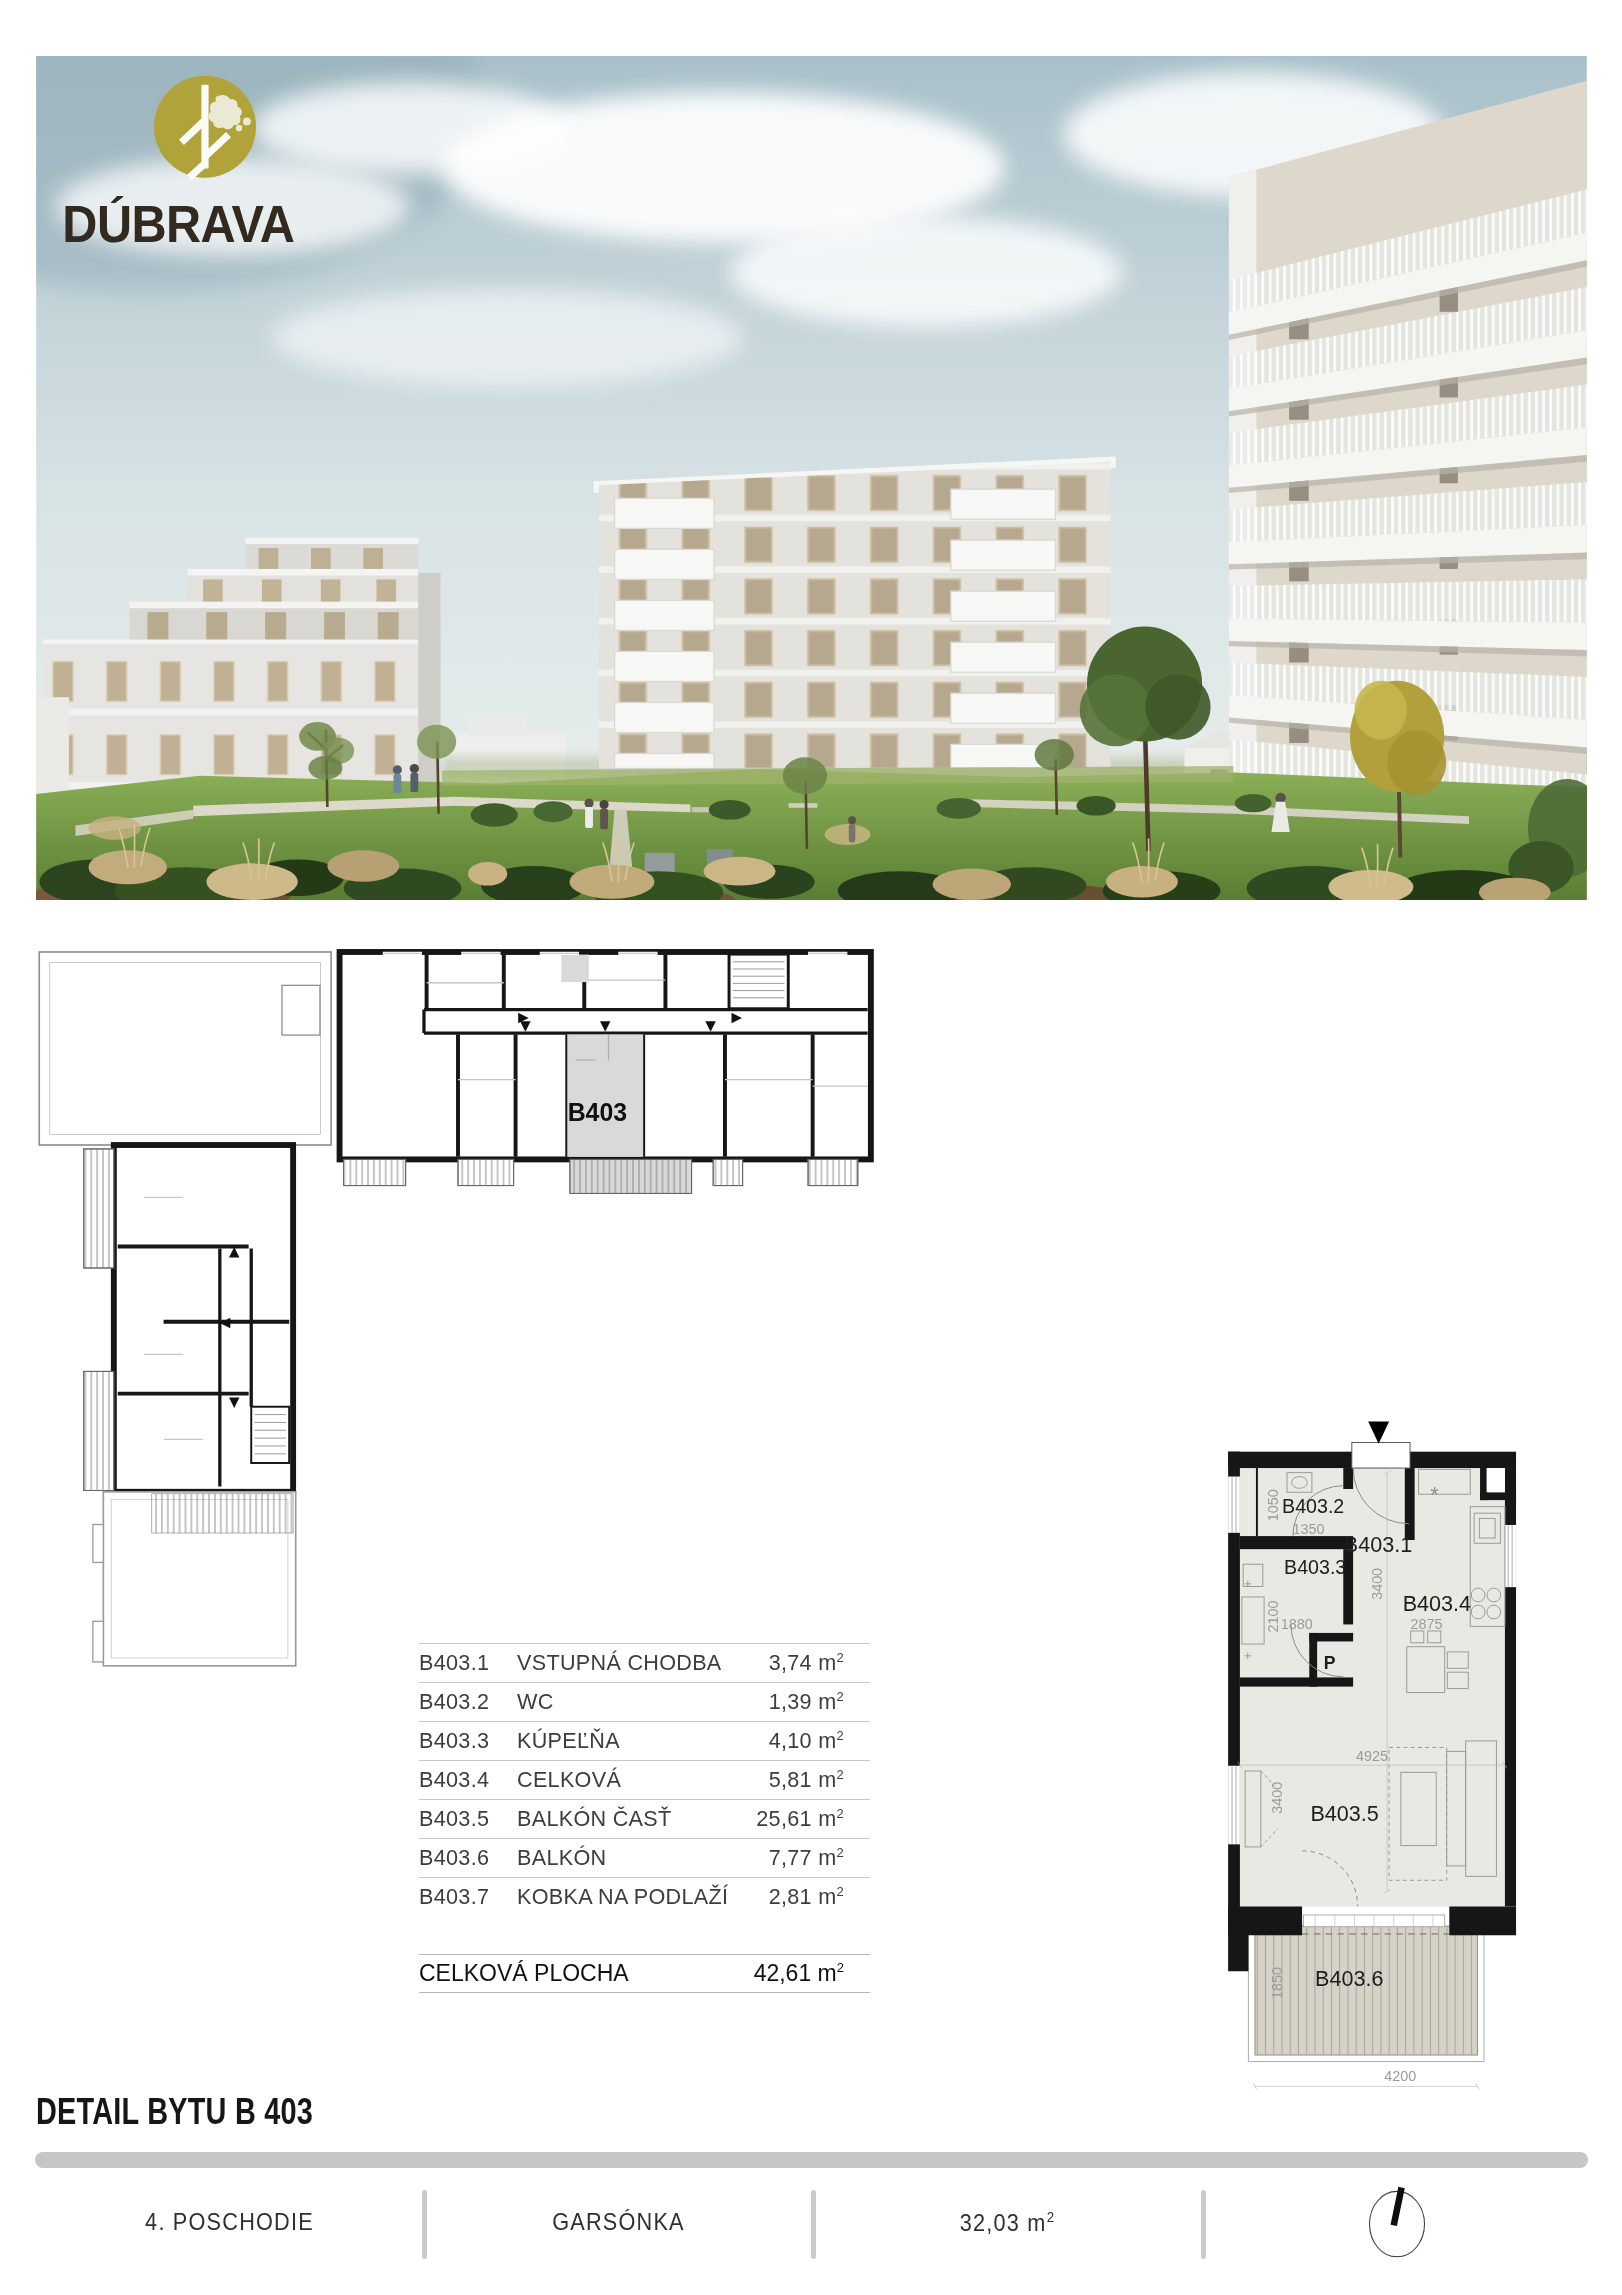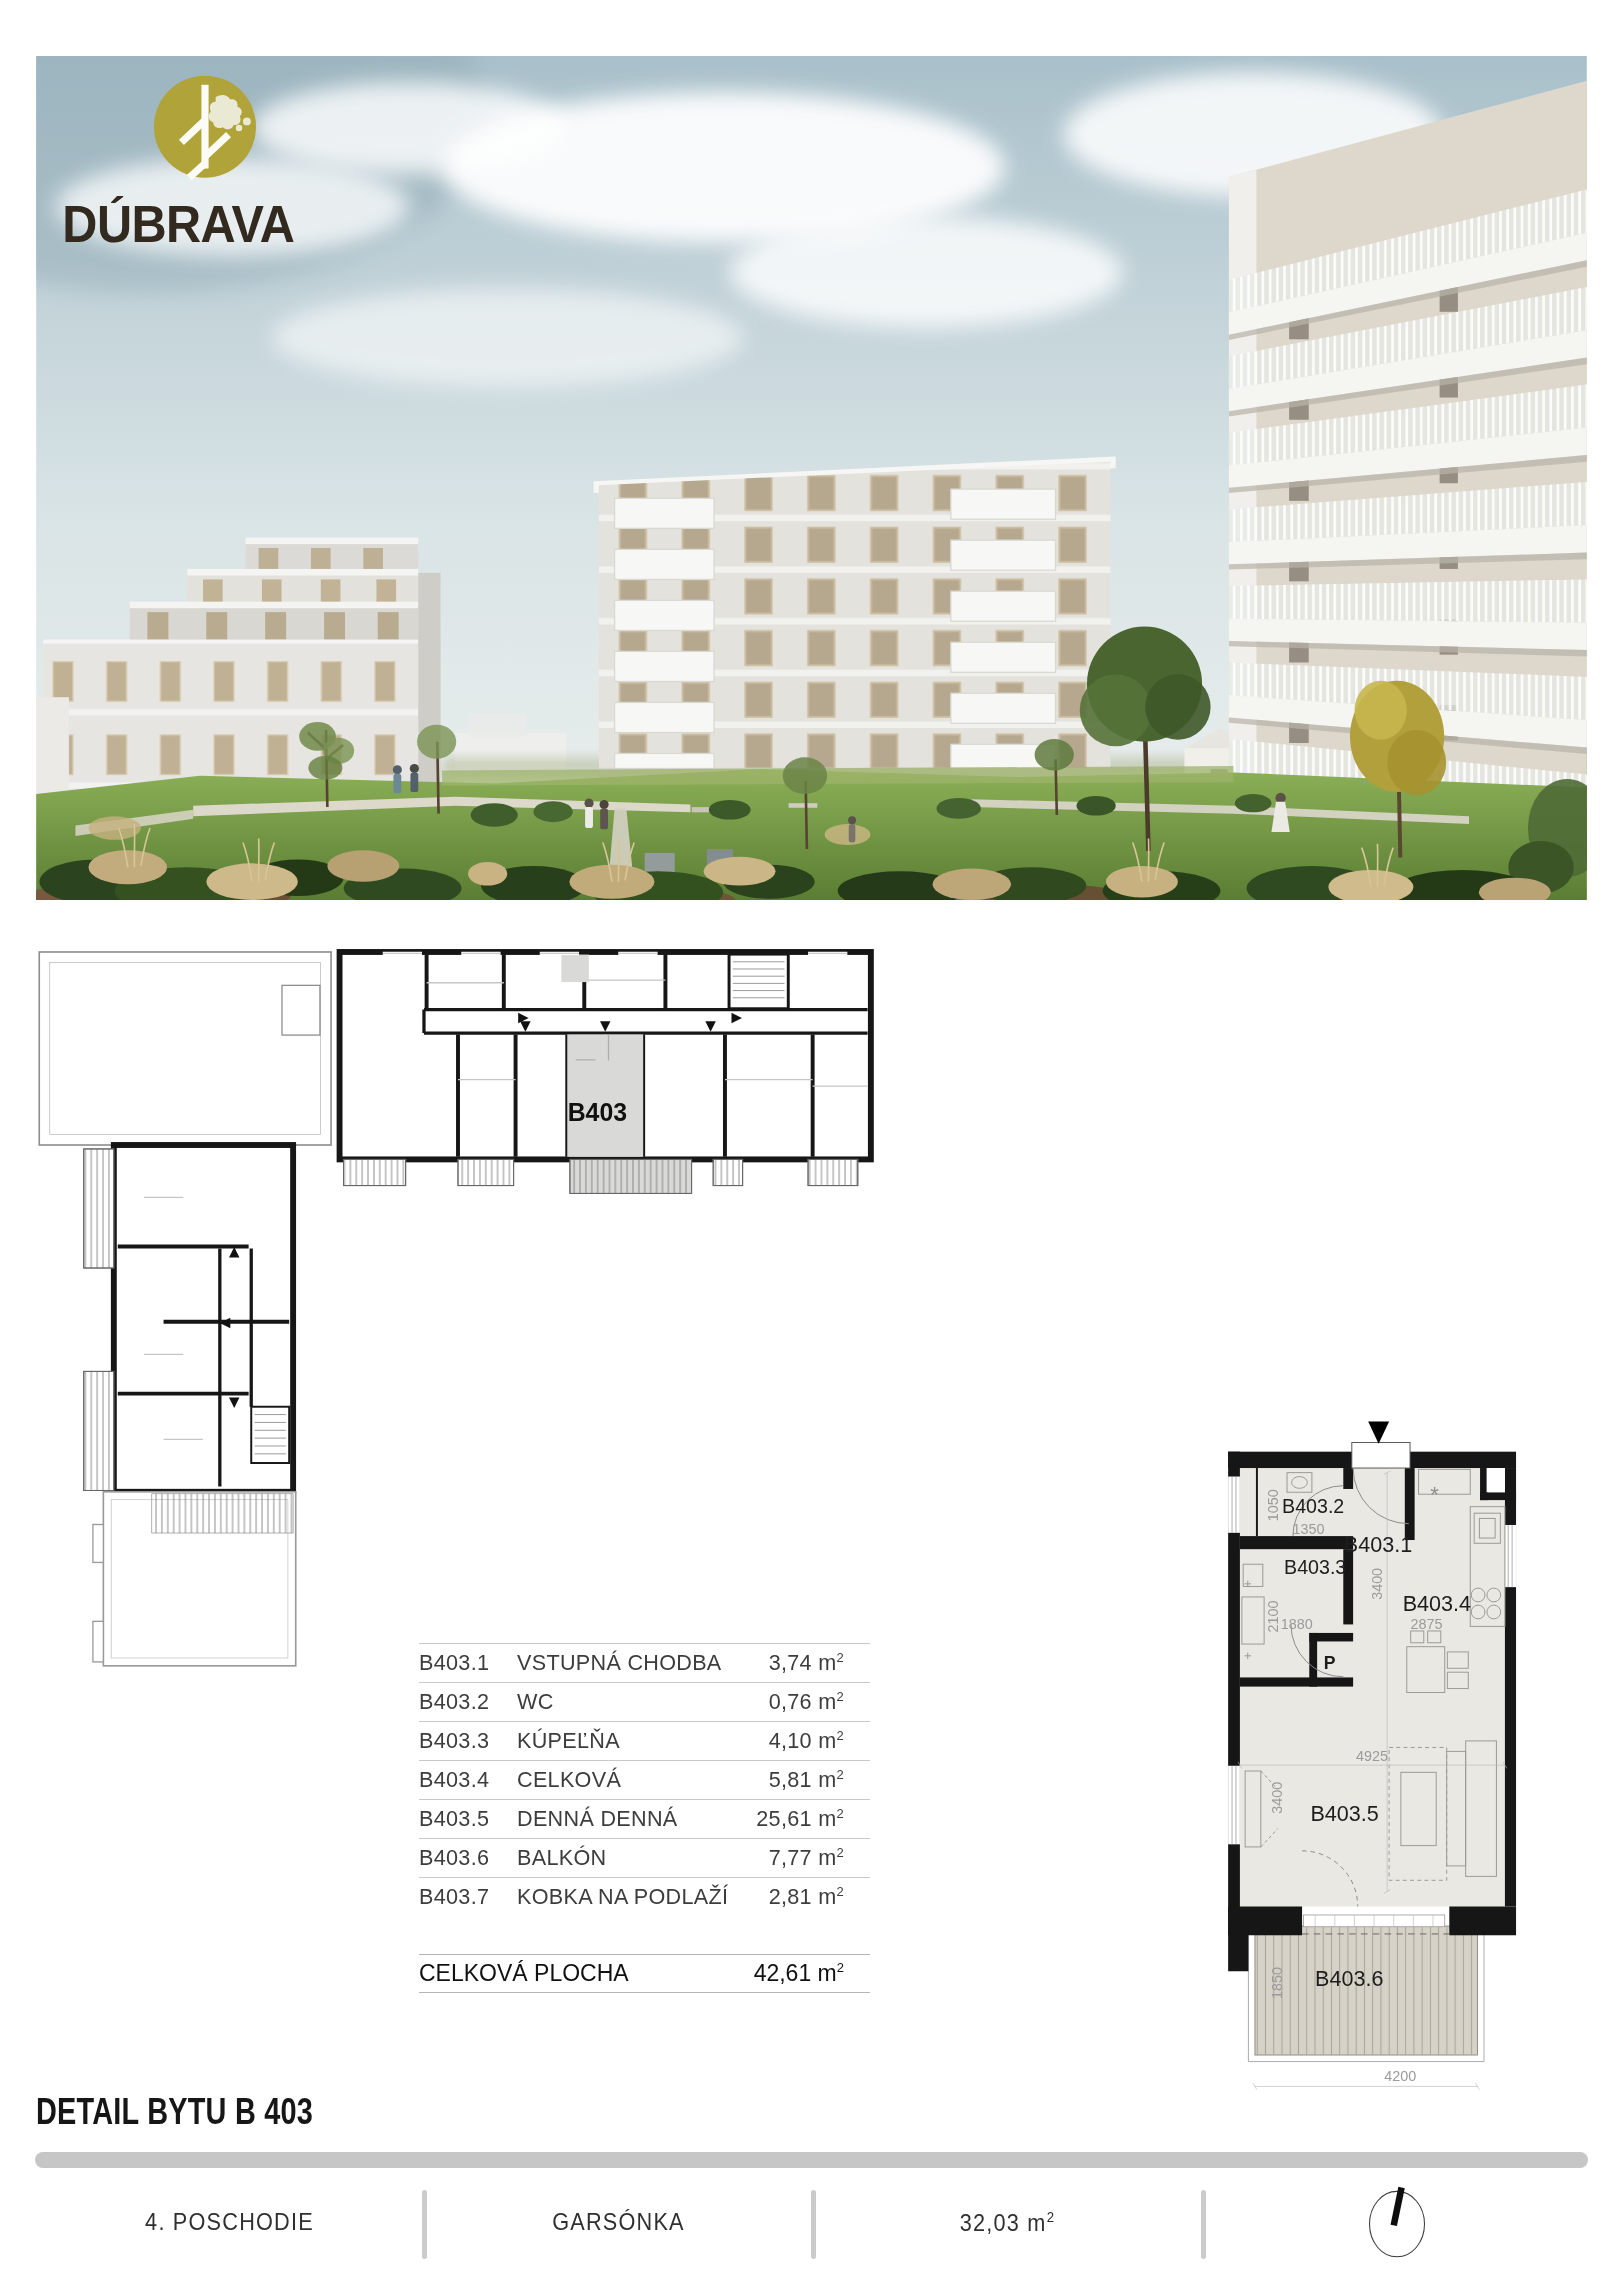--- a/index.html
+++ b/index.html
@@ -536,35 +536,35 @@
 
   <div id="room-table" class="abs">
     <div class="trow">
       <span class="tcode">B403.1</span>
       <span class="tname">VSTUPNÁ CHODBA</span>
       <span class="tarea"><span>3,74</span>&nbsp;<span>m</span><sup>2</sup></span>
     </div>
     <div class="trow">
       <span class="tcode">B403.2</span>
       <span class="tname">WC</span>
-      <span class="tarea"><span>0,76</span>&nbsp;<span>m</span><sup>2</sup></span>
+      <span class="tarea"><span>1,39</span>&nbsp;<span>m</span><sup>2</sup></span>
     </div>
     <div class="trow">
       <span class="tcode">B403.3</span>
       <span class="tname">KÚPEĽŇA</span>
       <span class="tarea"><span>4,10</span>&nbsp;<span>m</span><sup>2</sup></span>
     </div>
     <div class="trow">
       <span class="tcode">B403.4</span>
       <span class="tname">CELKOVÁ</span>
       <span class="tarea"><span>5,81</span>&nbsp;<span>m</span><sup>2</sup></span>
     </div>
     <div class="trow">
       <span class="tcode">B403.5</span>
-      <span class="tname">DENNÁ DENNÁ</span>
+      <span class="tname">BALKÓN ČASŤ</span>
       <span class="tarea"><span>25,61</span>&nbsp;<span>m</span><sup>2</sup></span>
     </div>
     <div class="trow">
       <span class="tcode">B403.6</span>
       <span class="tname">BALKÓN</span>
       <span class="tarea"><span>7,77</span>&nbsp;<span>m</span><sup>2</sup></span>
     </div>
     <div class="trow">
       <span class="tcode">B403.7</span>
       <span class="tname">KOBKA NA PODLAŽÍ</span>

